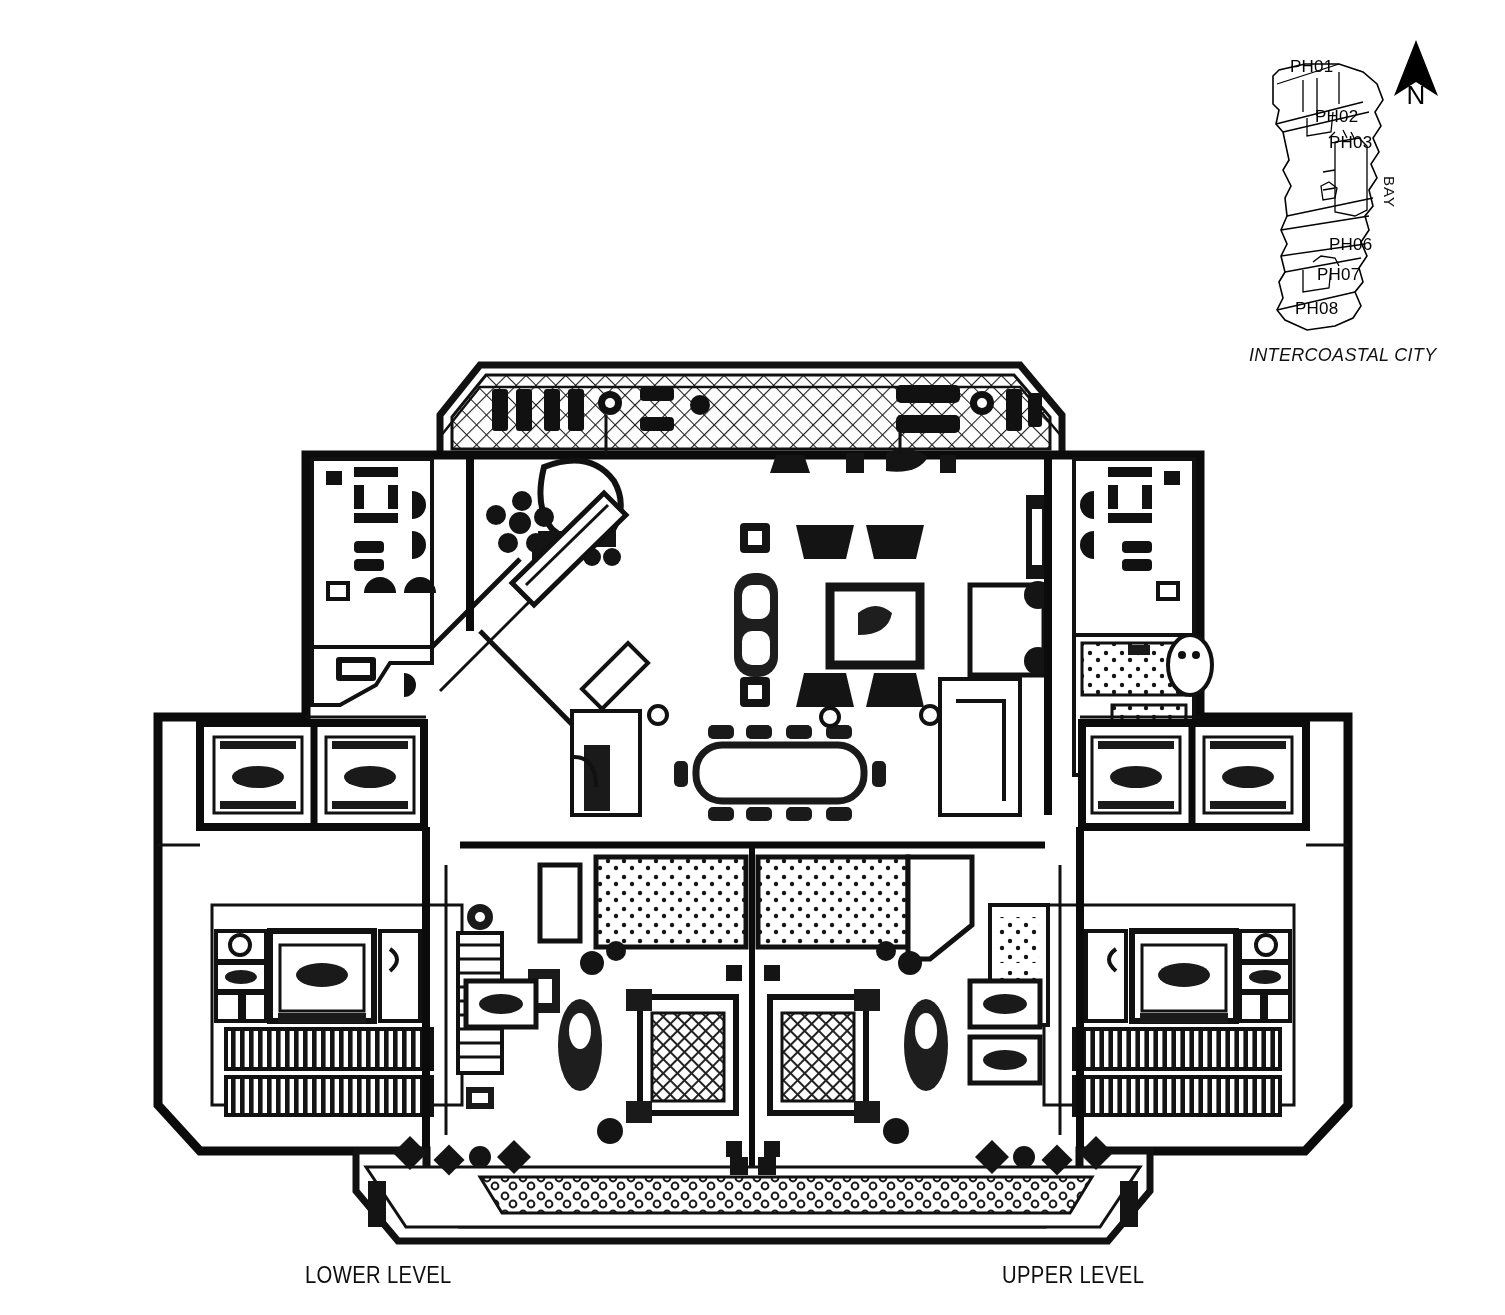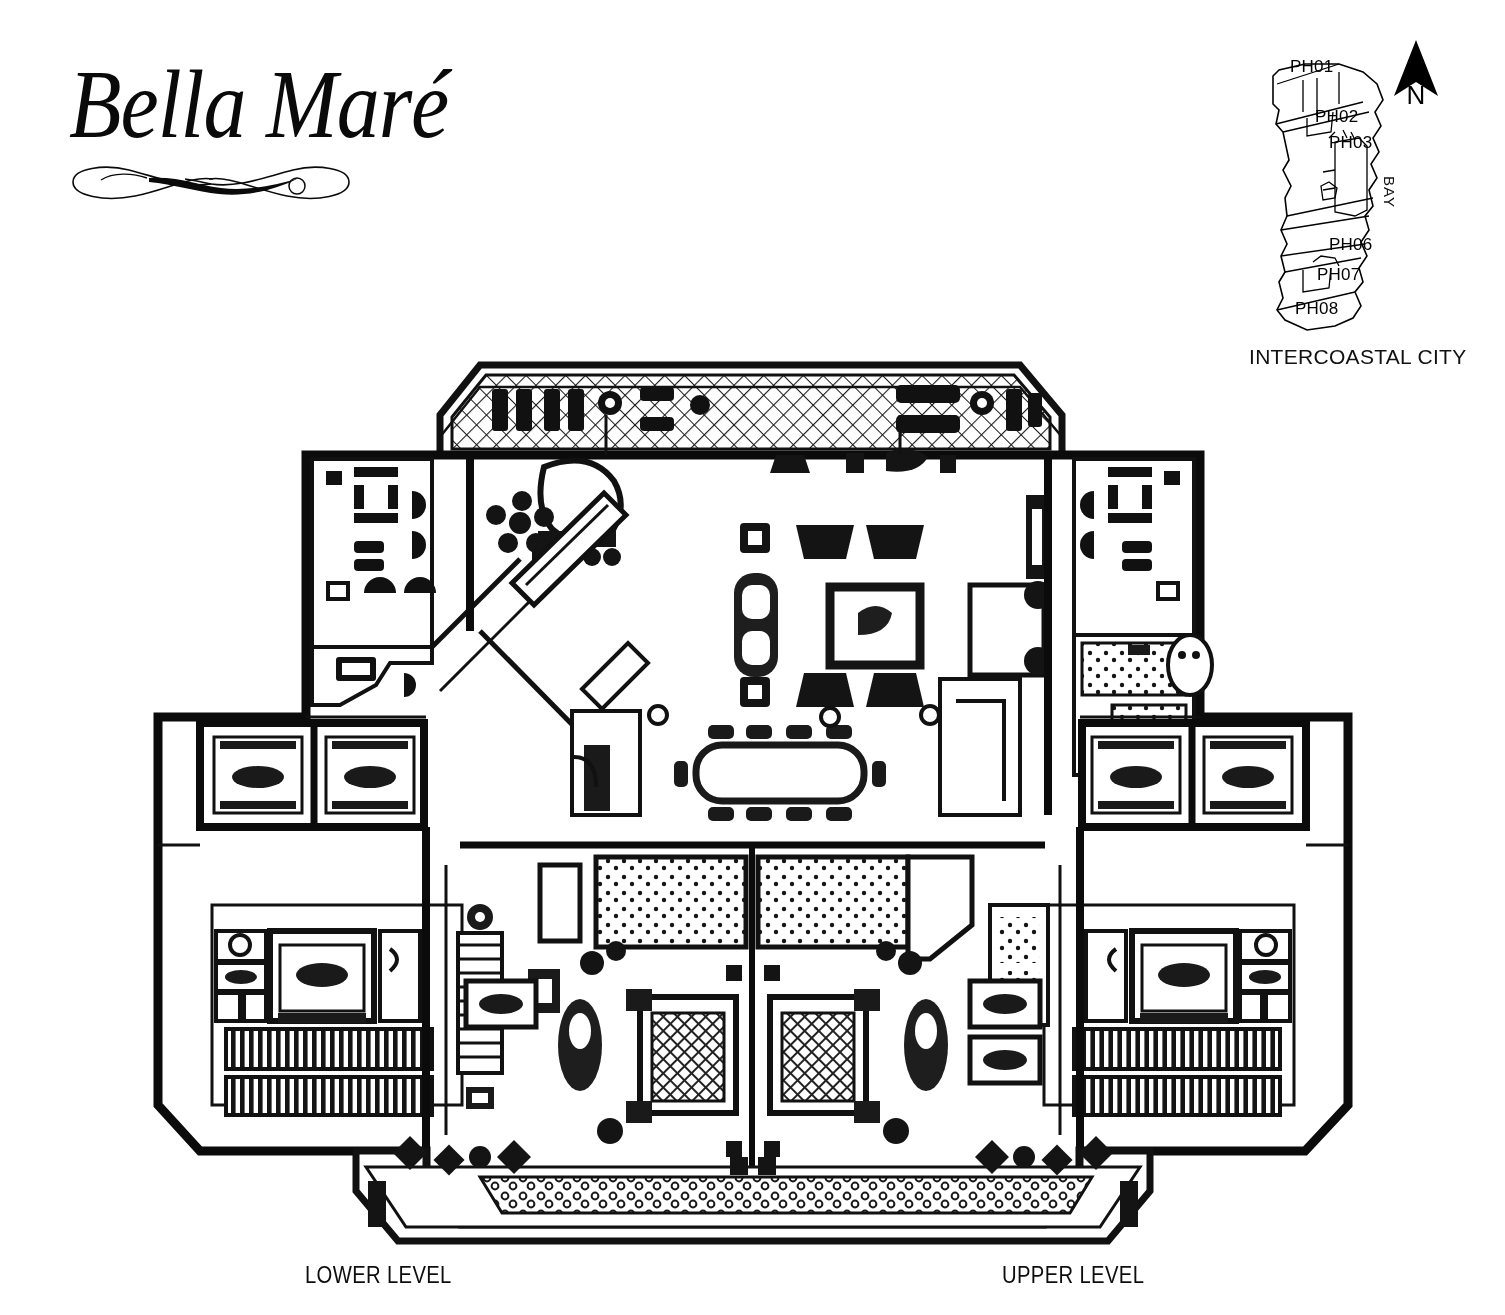--- a/index.html
+++ b/index.html
@@ -40,21 +40,21 @@
   #northarrow{position:absolute;left:1386px;top:36px;width:60px;height:84px;}
   #bay-label{
     position:absolute;left:1398px;top:176px;
     font-size:15px;letter-spacing:1px;
     transform:rotate(90deg);
     transform-origin:left top;
     white-space:nowrap;
   }
   #intercoastal-label{
     position:absolute;left:1249px;top:345px;
-    font-size:21px;letter-spacing:.3px;white-space:nowrap;
+    font-size:18px;letter-spacing:.3px;white-space:nowrap;font-style:italic;
   }
 
   
   #planwrap{position:absolute;left:140px;top:345px;width:1225px;height:900px;}
   #planwrap svg{display:block;width:100%;height:100%;}
 
   
   .level-caption{
     position:absolute;
     font-size:23px;
@@ -66,35 +66,20 @@
     white-space:nowrap;
   }
   #lower-caption{left:305px;top:1262px;}
   #upper-caption{left:1002px;top:1262px;}
 </style>
 </head>
 <body>
 
 <div id="page">
 
-  <div id="logo">
-    <div class="wordmark">Bella Maré</div>
-    <svg class="flourish" viewBox="0 0 300 52">
-      <g fill="none" stroke="#0a0a0a">
-        <path d="M12 26 C12 12 44 8 68 14 C96 21 120 32 150 28" stroke-width="1.6"></path>
-        <path d="M12 26 C12 40 44 46 74 40 C108 33 128 20 152 23" stroke-width="1.6"></path>
-        <path d="M40 24 C52 16 72 17 86 22" stroke-width="1.4"></path>
-        <path d="M288 26 C288 12 256 8 232 14 C204 21 178 32 150 28" stroke-width="1.6"></path>
-        <path d="M288 26 C288 40 256 46 226 40 C192 33 170 20 148 23" stroke-width="1.6"></path>
-        <circle cx="236" cy="30" r="8" stroke-width="1.5"></circle>
-        <path d="M150 28 C140 26 132 24 124 23" stroke-width="1.4"></path>
-      </g>
-      <path d="M88 22 C118 20 140 30 160 32 C186 35 214 30 238 22 C214 34 186 41 158 38 C136 36 112 28 88 26 Z" fill="#0a0a0a"></path>
-    </svg>
-  </div>
 
   <div id="keyplate">
     <svg viewBox="0 0 200 320" width="200" height="320">
       <g fill="none" stroke="#000" stroke-width="1.6">
 
         <path d="M36 50 L30 56 L30 84 L36 90 L33 104 L40 112 L46 140 L40 150
                  L48 166 L42 178 L44 196 L38 210 L44 224 L38 236 L42 252 L36 262
                  L40 278 L34 290 L42 300 L64 310 L92 306 L110 298 L118 286
                  L112 272 L120 262 L116 248 L124 236 L118 222 L126 210
                  L122 196 L130 186 L126 170 L134 158 L128 144 L136 132

